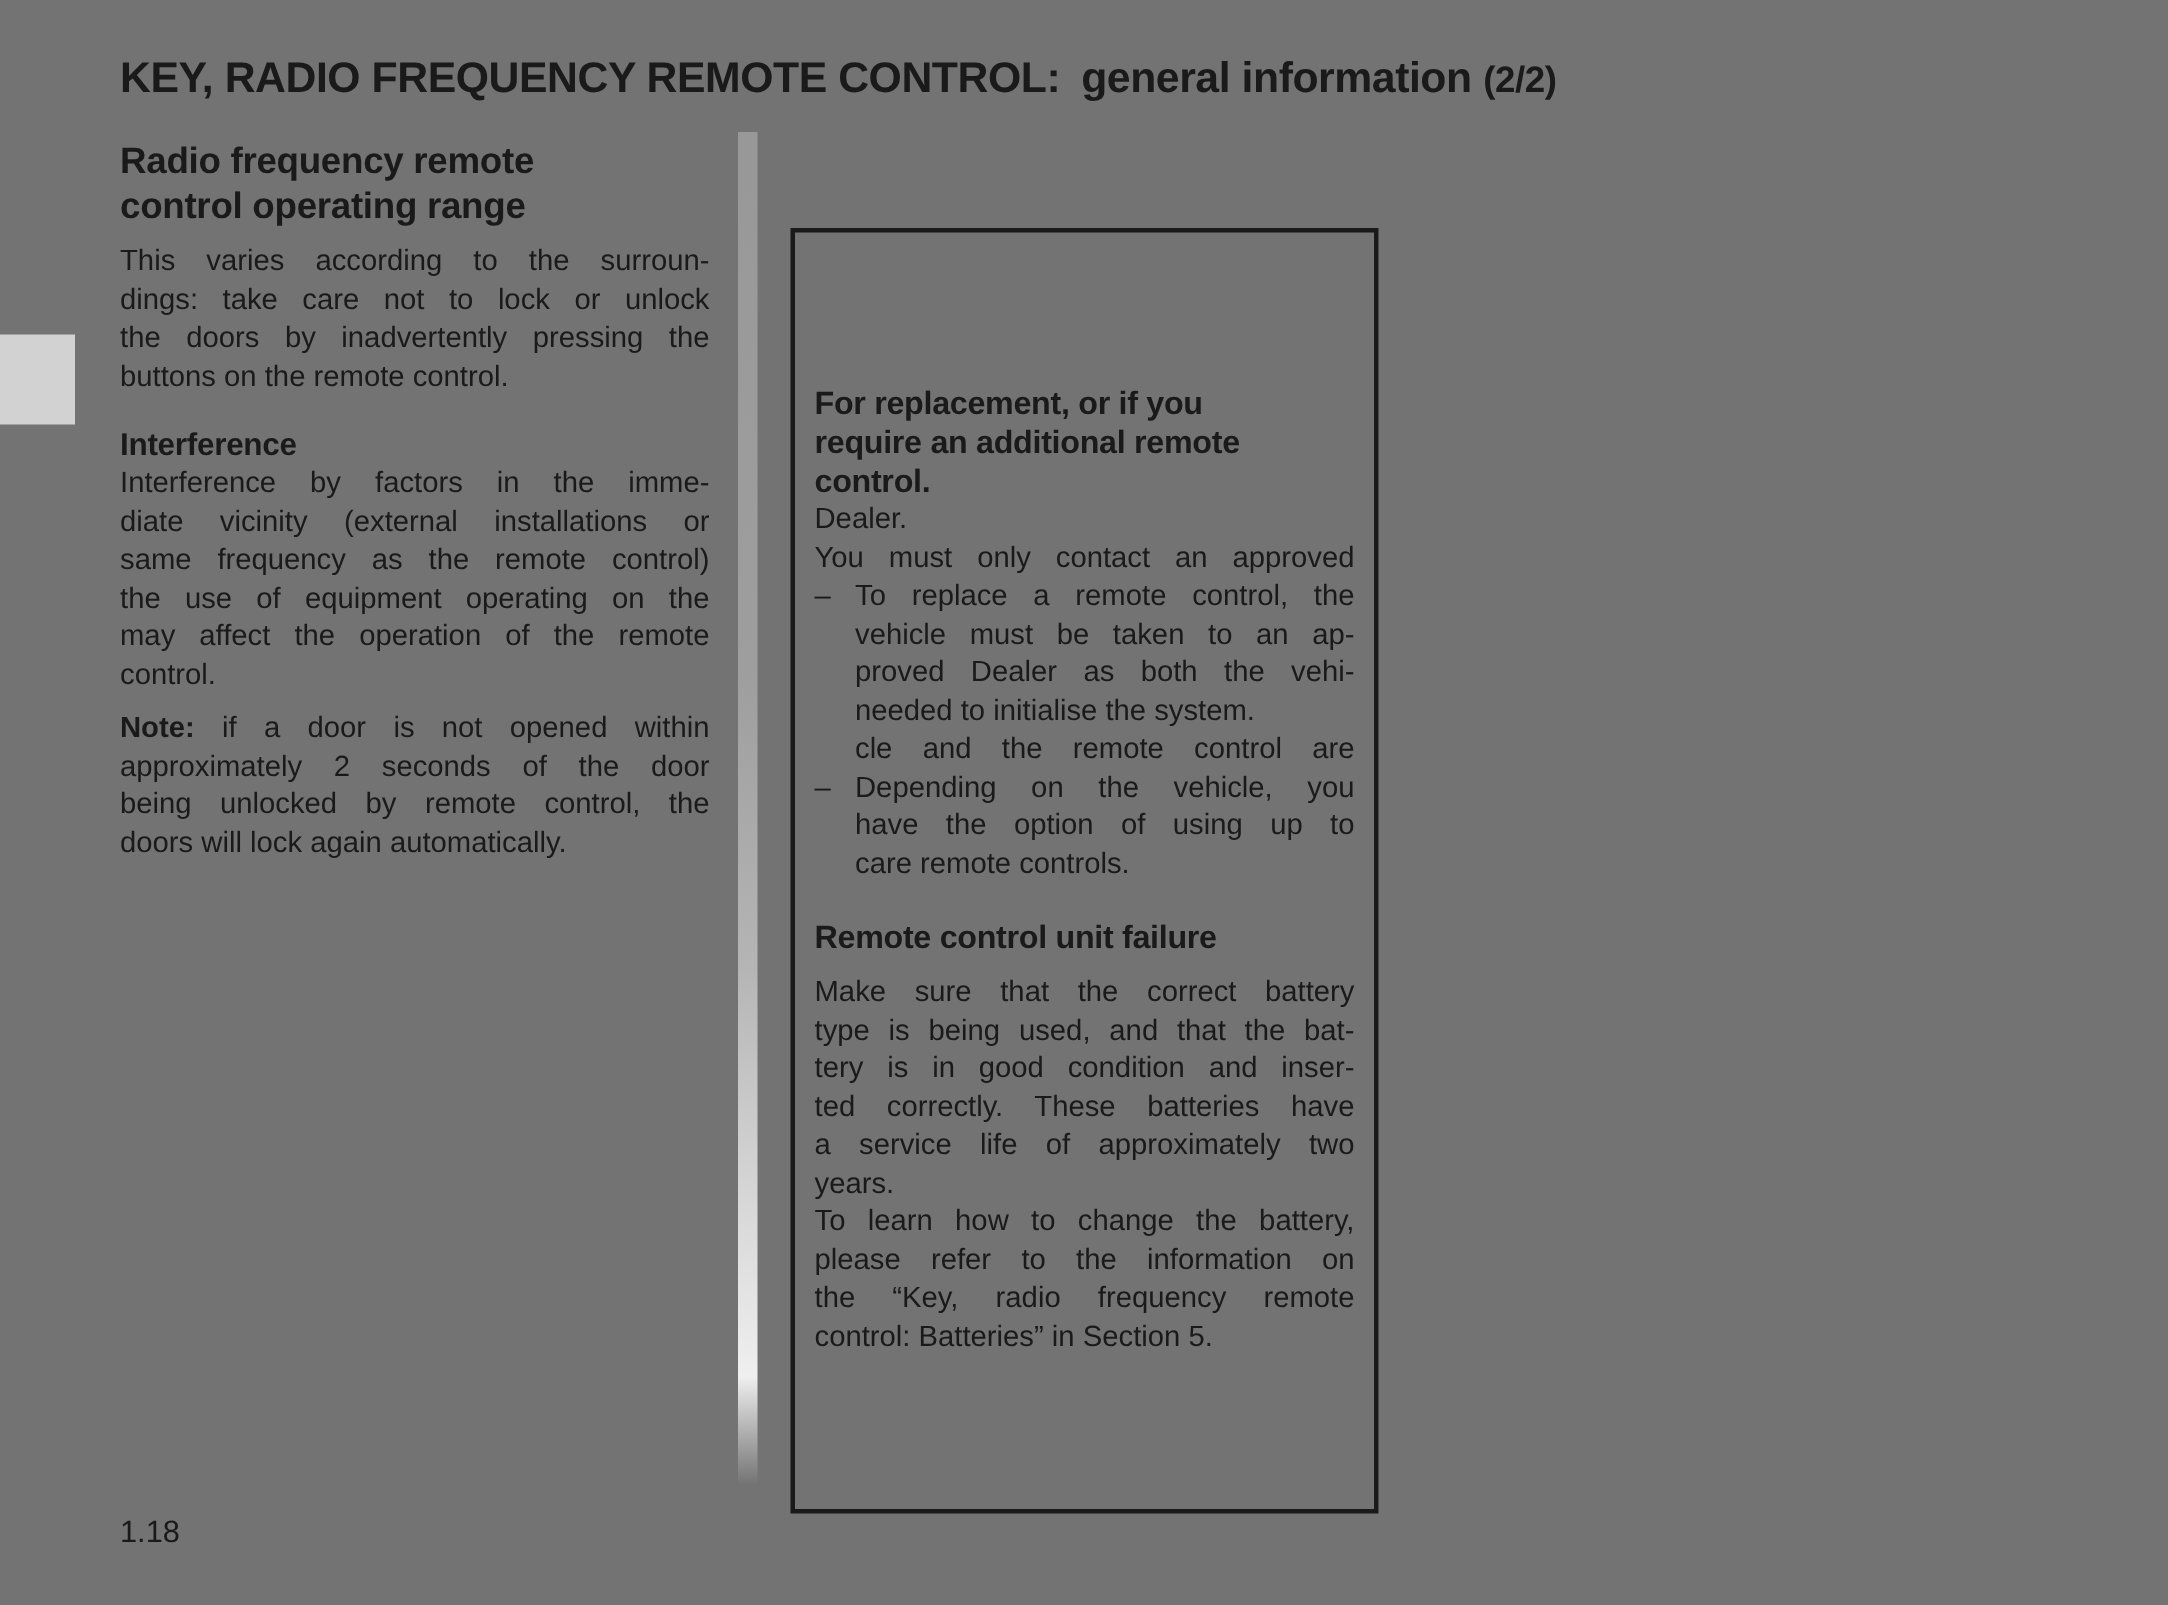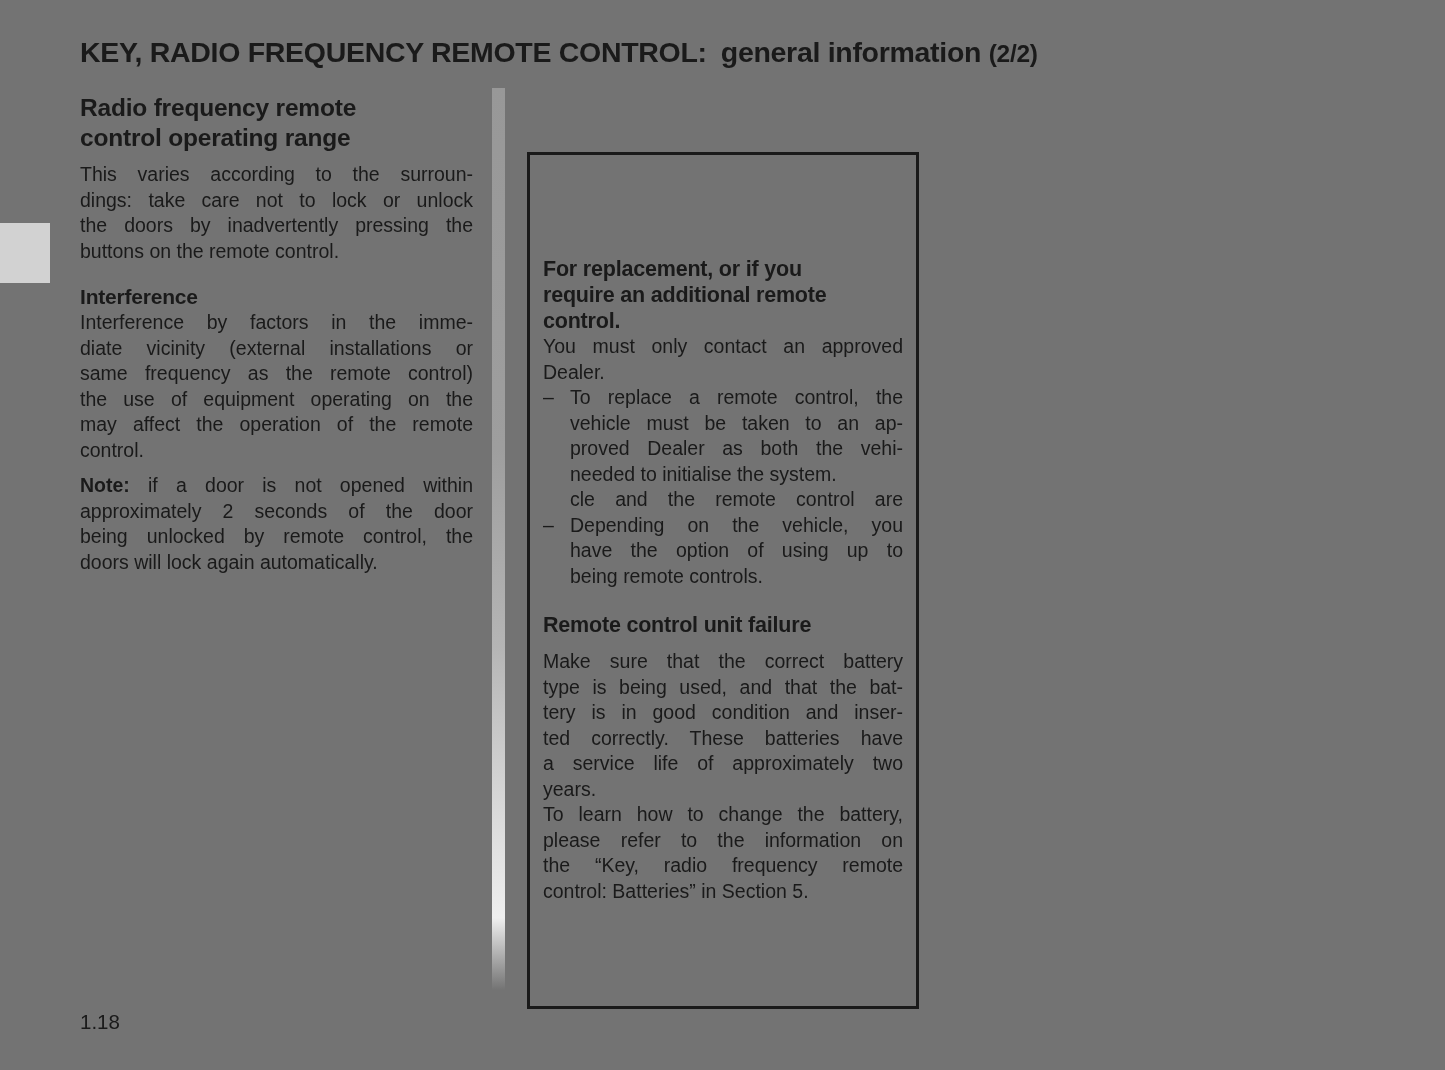--- a/index.html
+++ b/index.html
@@ -150,41 +150,41 @@
       </div>
   </div>
 
   <div class="info-box">
     <div class="box-heading">
         <div class="ln">For replacement, or if you</div>
         <div class="ln">require an additional remote</div>
         <div class="ln last">control.</div>
       </div>
     <div class="intro just">
+        <div class="ln last">Dealer.</div>
         <div class="ln">You must only contact an approved</div>
-        <div class="ln last">Dealer.</div>
       </div>
 
     <div class="bullets">
       <div class="bullet">
         <div class="marker">–</div>
         <div class="btext just">
             <div class="ln">To replace a remote control, the</div>
             <div class="ln">vehicle must be taken to an ap-</div>
             <div class="ln">proved Dealer as both the vehi-</div>
             <div class="ln last">needed to initialise the system.</div>
             <div class="ln">cle and the remote control are</div>
           </div>
       </div>
       <div class="bullet">
         <div class="marker">–</div>
         <div class="btext just">
             <div class="ln">Depending on the vehicle, you</div>
             <div class="ln">have the option of using up to</div>
-            <div class="ln last">being remote controls.</div>
+            <div class="ln last">care remote controls.</div>
           </div>
       </div>
     </div>
 
     <div class="box-heading failure-heading">Remote control unit failure</div>
     <div class="failure-p1 just">
         <div class="ln">Make sure that the correct battery</div>
         <div class="ln">type is being used, and that the bat-</div>
         <div class="ln">tery is in good condition and inser-</div>
         <div class="ln">ted correctly. These batteries have</div>

